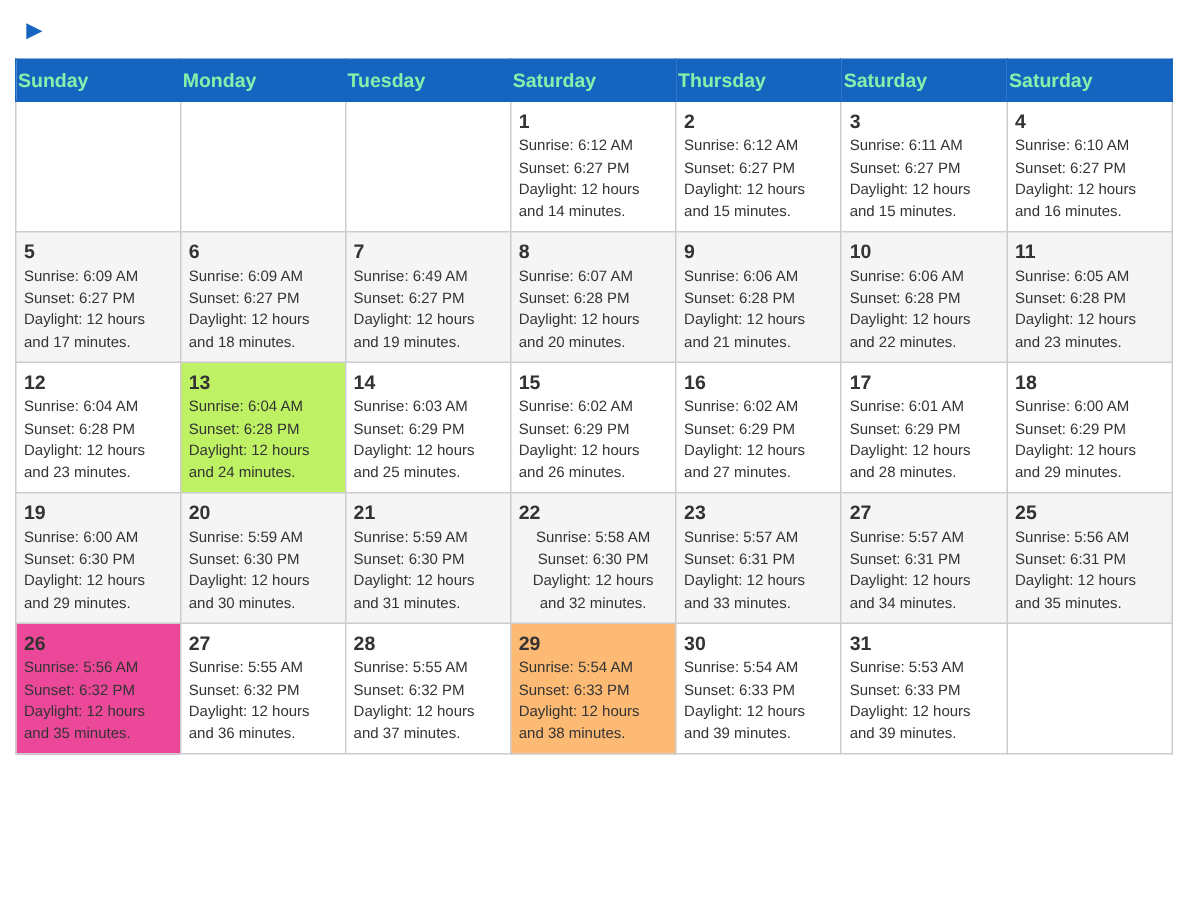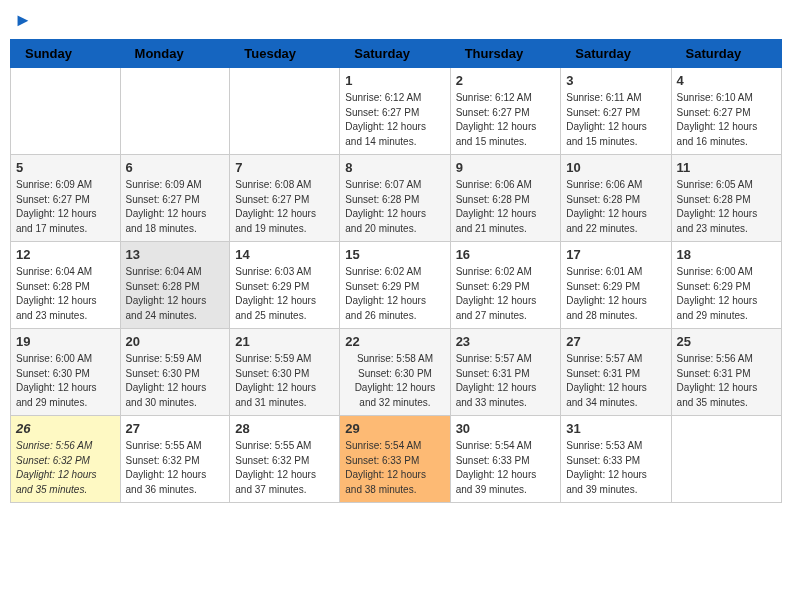--- a/index.html
+++ b/index.html
@@ -39,23 +39,23 @@
       font-size: 15px;
       color: #333;
     }
     .calendar {
       width: 100%;
       border-collapse: collapse;
       border: 1px solid #ccc;
     }
     .calendar th {
       background-color: #1565c0;
-      color: #000000;
+      color: #86efac;
       text-align: left;
-      padding: 6px 14px;
+      padding: 6px 1px;
       font-size: 13px;
       font-weight: bold;
       border: 1px solid #1565c0;
     }
     .calendar td {
       vertical-align: top;
       padding: 5px 5px;
       font-size: 10.5px;
       color: #333;
       border: 1px solid #ccc;
@@ -155,21 +155,21 @@
         </td>
         <td style="background: rgb(245, 245, 245);">
           <span class="day-num">6</span>
           <div class="day-info" style="white-space: pre-line;">Sunrise: 6:09 AM
 Sunset: 6:27 PM
 Daylight: 12 hours
 and 18 minutes.</div>
         </td>
         <td style="background: rgb(245, 245, 245);">
           <span class="day-num">7</span>
-          <div class="day-info" style="white-space: pre-line;">Sunrise: 6:08 AM
+          <div class="day-info" style="white-space: pre-line;">Sunrise: 6:49 AM
 Sunset: 6:27 PM
 Daylight: 12 hours
 and 19 minutes.</div>
         </td>
         <td style="background: rgb(245, 245, 245);">
           <span class="day-num">8</span>
           <div class="day-info" style="white-space: pre-line;">Sunrise: 6:07 AM
 Sunset: 6:28 PM
 Daylight: 12 hours
 and 20 minutes.</div>
@@ -197,21 +197,21 @@
         </td>
       </tr>
       <tr>
         <td style="background: rgb(255, 255, 255);">
           <span class="day-num">12</span>
           <div class="day-info" style="white-space: pre-line;">Sunrise: 6:04 AM
 Sunset: 6:28 PM
 Daylight: 12 hours
 and 23 minutes.</div>
         </td>
-        <td style="background: #e5e5e5;">
+        <td style="background: #bef264;">
           <span class="day-num">13</span>
           <div class="day-info" style="white-space: pre-line;">Sunrise: 6:04 AM
 Sunset: 6:28 PM
 Daylight: 12 hours
 and 24 minutes.</div>
         </td>
         <td style="background: rgb(255, 255, 255);">
           <span class="day-num">14</span>
           <div class="day-info" style="white-space: pre-line;">Sunrise: 6:03 AM
 Sunset: 6:29 PM
@@ -292,21 +292,21 @@
         </td>
         <td style="background: rgb(245, 245, 245);">
           <span class="day-num">25</span>
           <div class="day-info" style="white-space: pre-line;">Sunrise: 5:56 AM
 Sunset: 6:31 PM
 Daylight: 12 hours
 and 35 minutes.</div>
         </td>
       </tr>
       <tr>
-        <td style="background: #fef9c3; font-style: italic;">
+        <td style="background: #ec4899;">
           <span class="day-num">26</span>
           <div class="day-info" style="white-space: pre-line;">Sunrise: 5:56 AM
 Sunset: 6:32 PM
 Daylight: 12 hours
 and 35 minutes.</div>
         </td>
         <td style="background: rgb(255, 255, 255);">
           <span class="day-num">27</span>
           <div class="day-info" style="white-space: pre-line;">Sunrise: 5:55 AM
 Sunset: 6:32 PM

